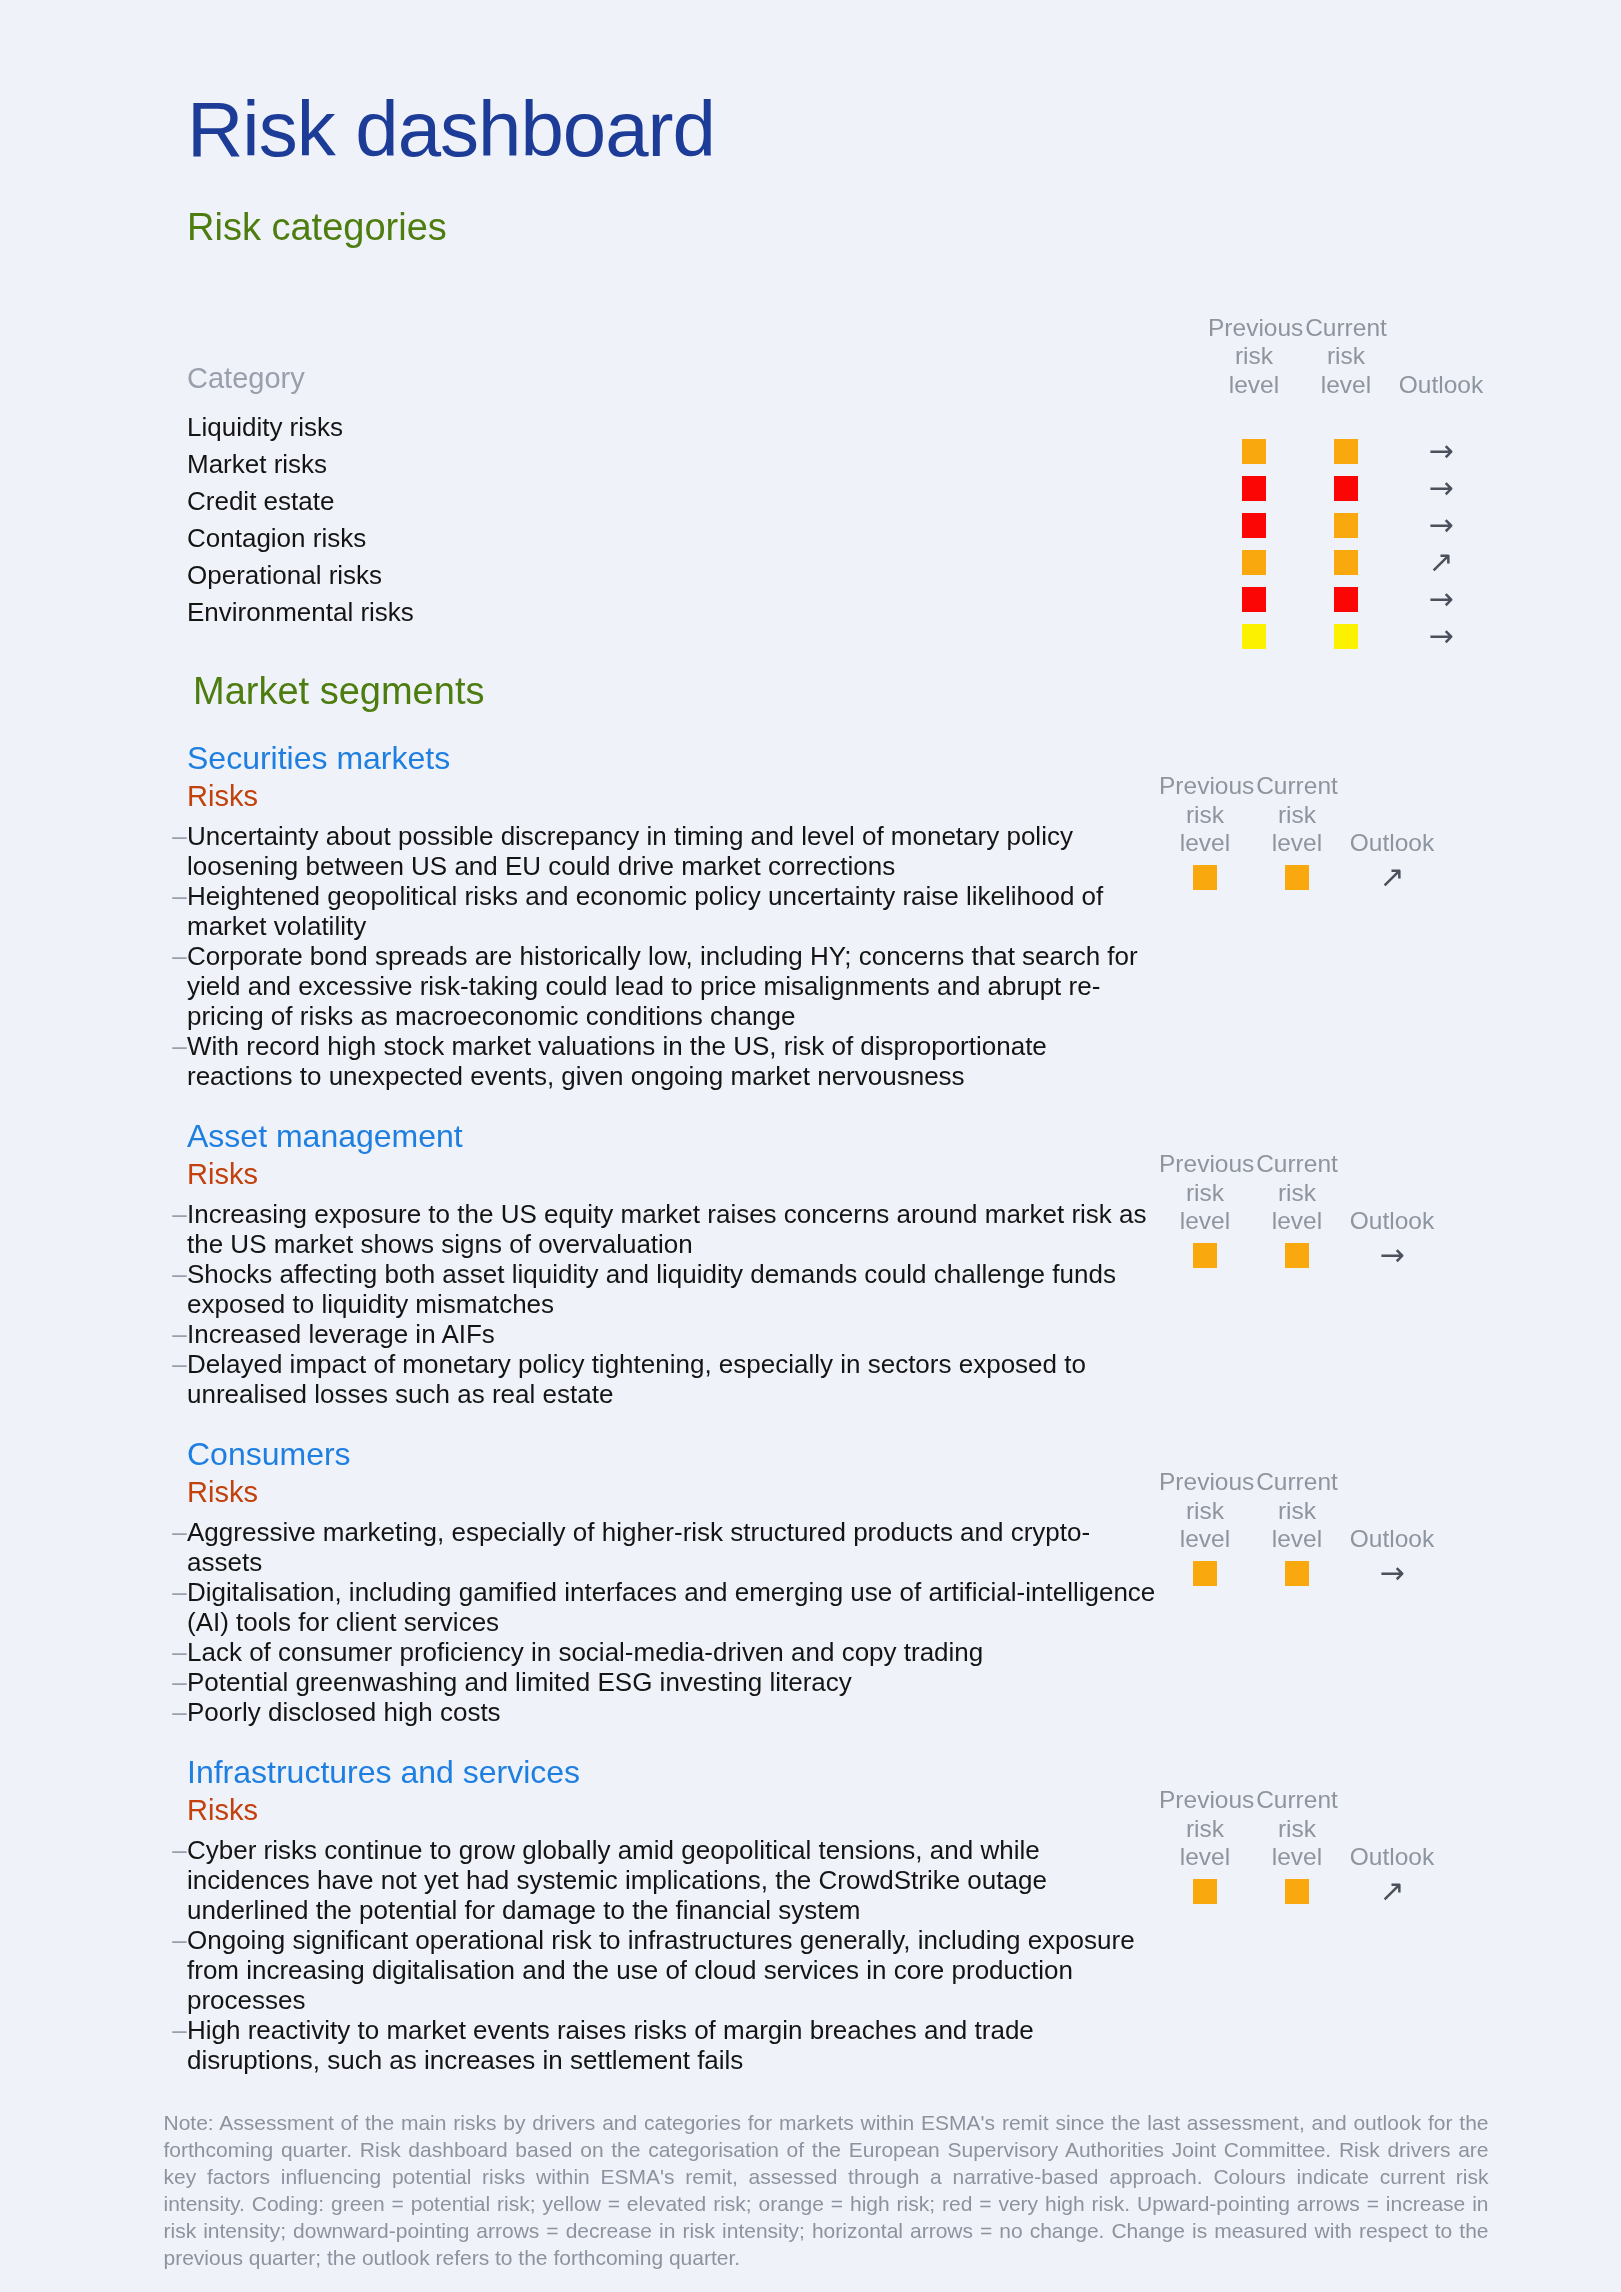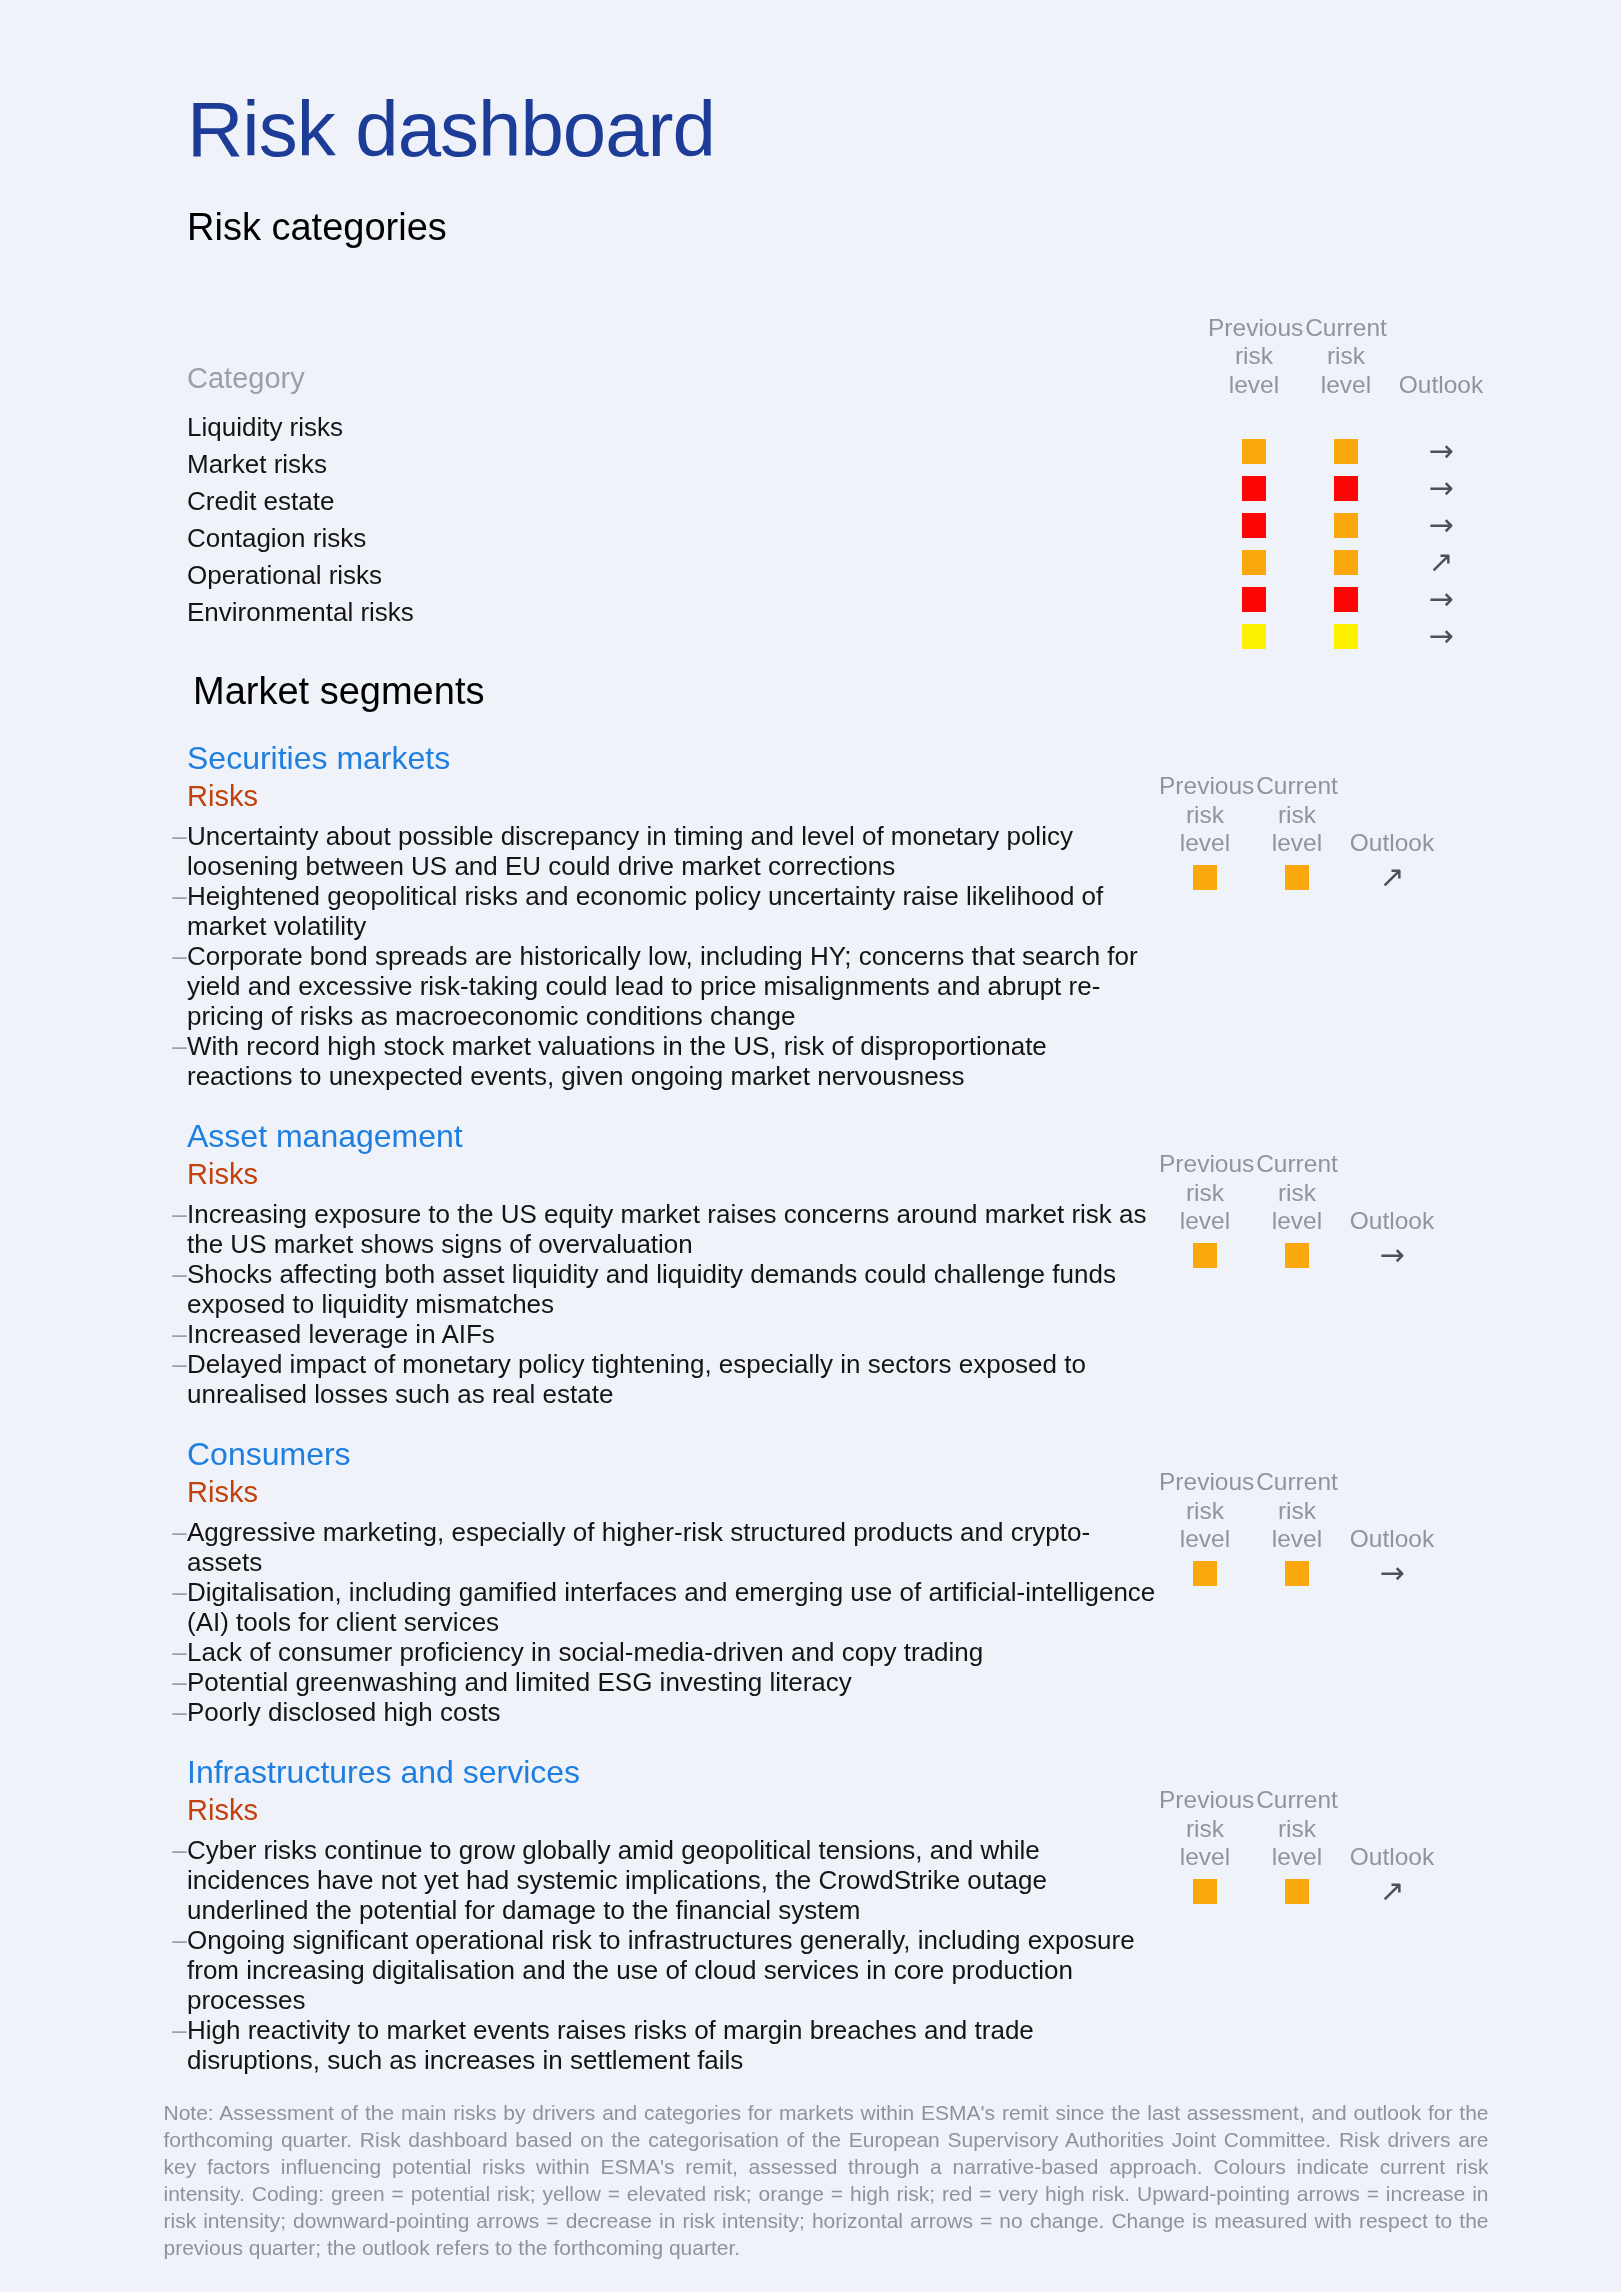--- a/index.html
+++ b/index.html
@@ -11,21 +11,21 @@
     color: #141414;
     overflow: hidden;
   }
   .page { width: 1621px; height: 2293px; padding: 86px 131px 0 187px; position: relative; }
 
   .h1 {
     font-size: 78px; font-weight: 400; color: #1D3C97;
     line-height: 1.12; letter-spacing: -1px; margin-bottom: 33px;
   }
   .h2 {
-    font-size: 38px; font-weight: 400; color: #000000; line-height: 1.15;
+    font-size: 38px; font-weight: 400; color: #4d7c0f; line-height: 1.15;
   }
   .h2.ms { margin-top: 39px; margin-left: 6px; }
 
   
   .rating-cols { width: 282px; display: flex; flex: 0 0 282px; margin-top: 48px; }
   .rh-col { width: 92px; text-align: center; font-size: 24.5px; line-height: 1.16; color: #8F959F; }
   .rh-col.outlook { width: 98px; display: flex; align-items: flex-end; justify-content: center; }
   .cell { width: 92px; display: flex; justify-content: center; align-items: center; }
   .cell.outlook { width: 98px; }
   .sq { width: 24.5px; height: 24.5px; display: block; }
@@ -48,21 +48,21 @@
   .segment-rating { position: absolute; left: 972px; top: -15.7px; width: 282px; }
   .rating-row { display: flex; margin-top: 4.9px; }
 
   .bullets { list-style: none; margin: 8.8px 0 0 -14.7px; width: 987px; }
   .bullets li { display: flex; font-size: 26px; line-height: 30px; }
   .dash { flex: 0 0 14.7px; color: #9AA0AB; }
   .btext { flex: 1; }
 
   
   .note {
-    margin: 24px 0 0 -23.5px; width: 1325px;
+    margin: 34px 0 0 -23.5px; width: 1325px;
     font-size: 21px; line-height: 27px; color: #8D939E;
     text-align: justify;
   }
 </style>
 </head>
 <body>
 
 <div class="page">
 
   <div class="h1">Risk dashboard</div>

